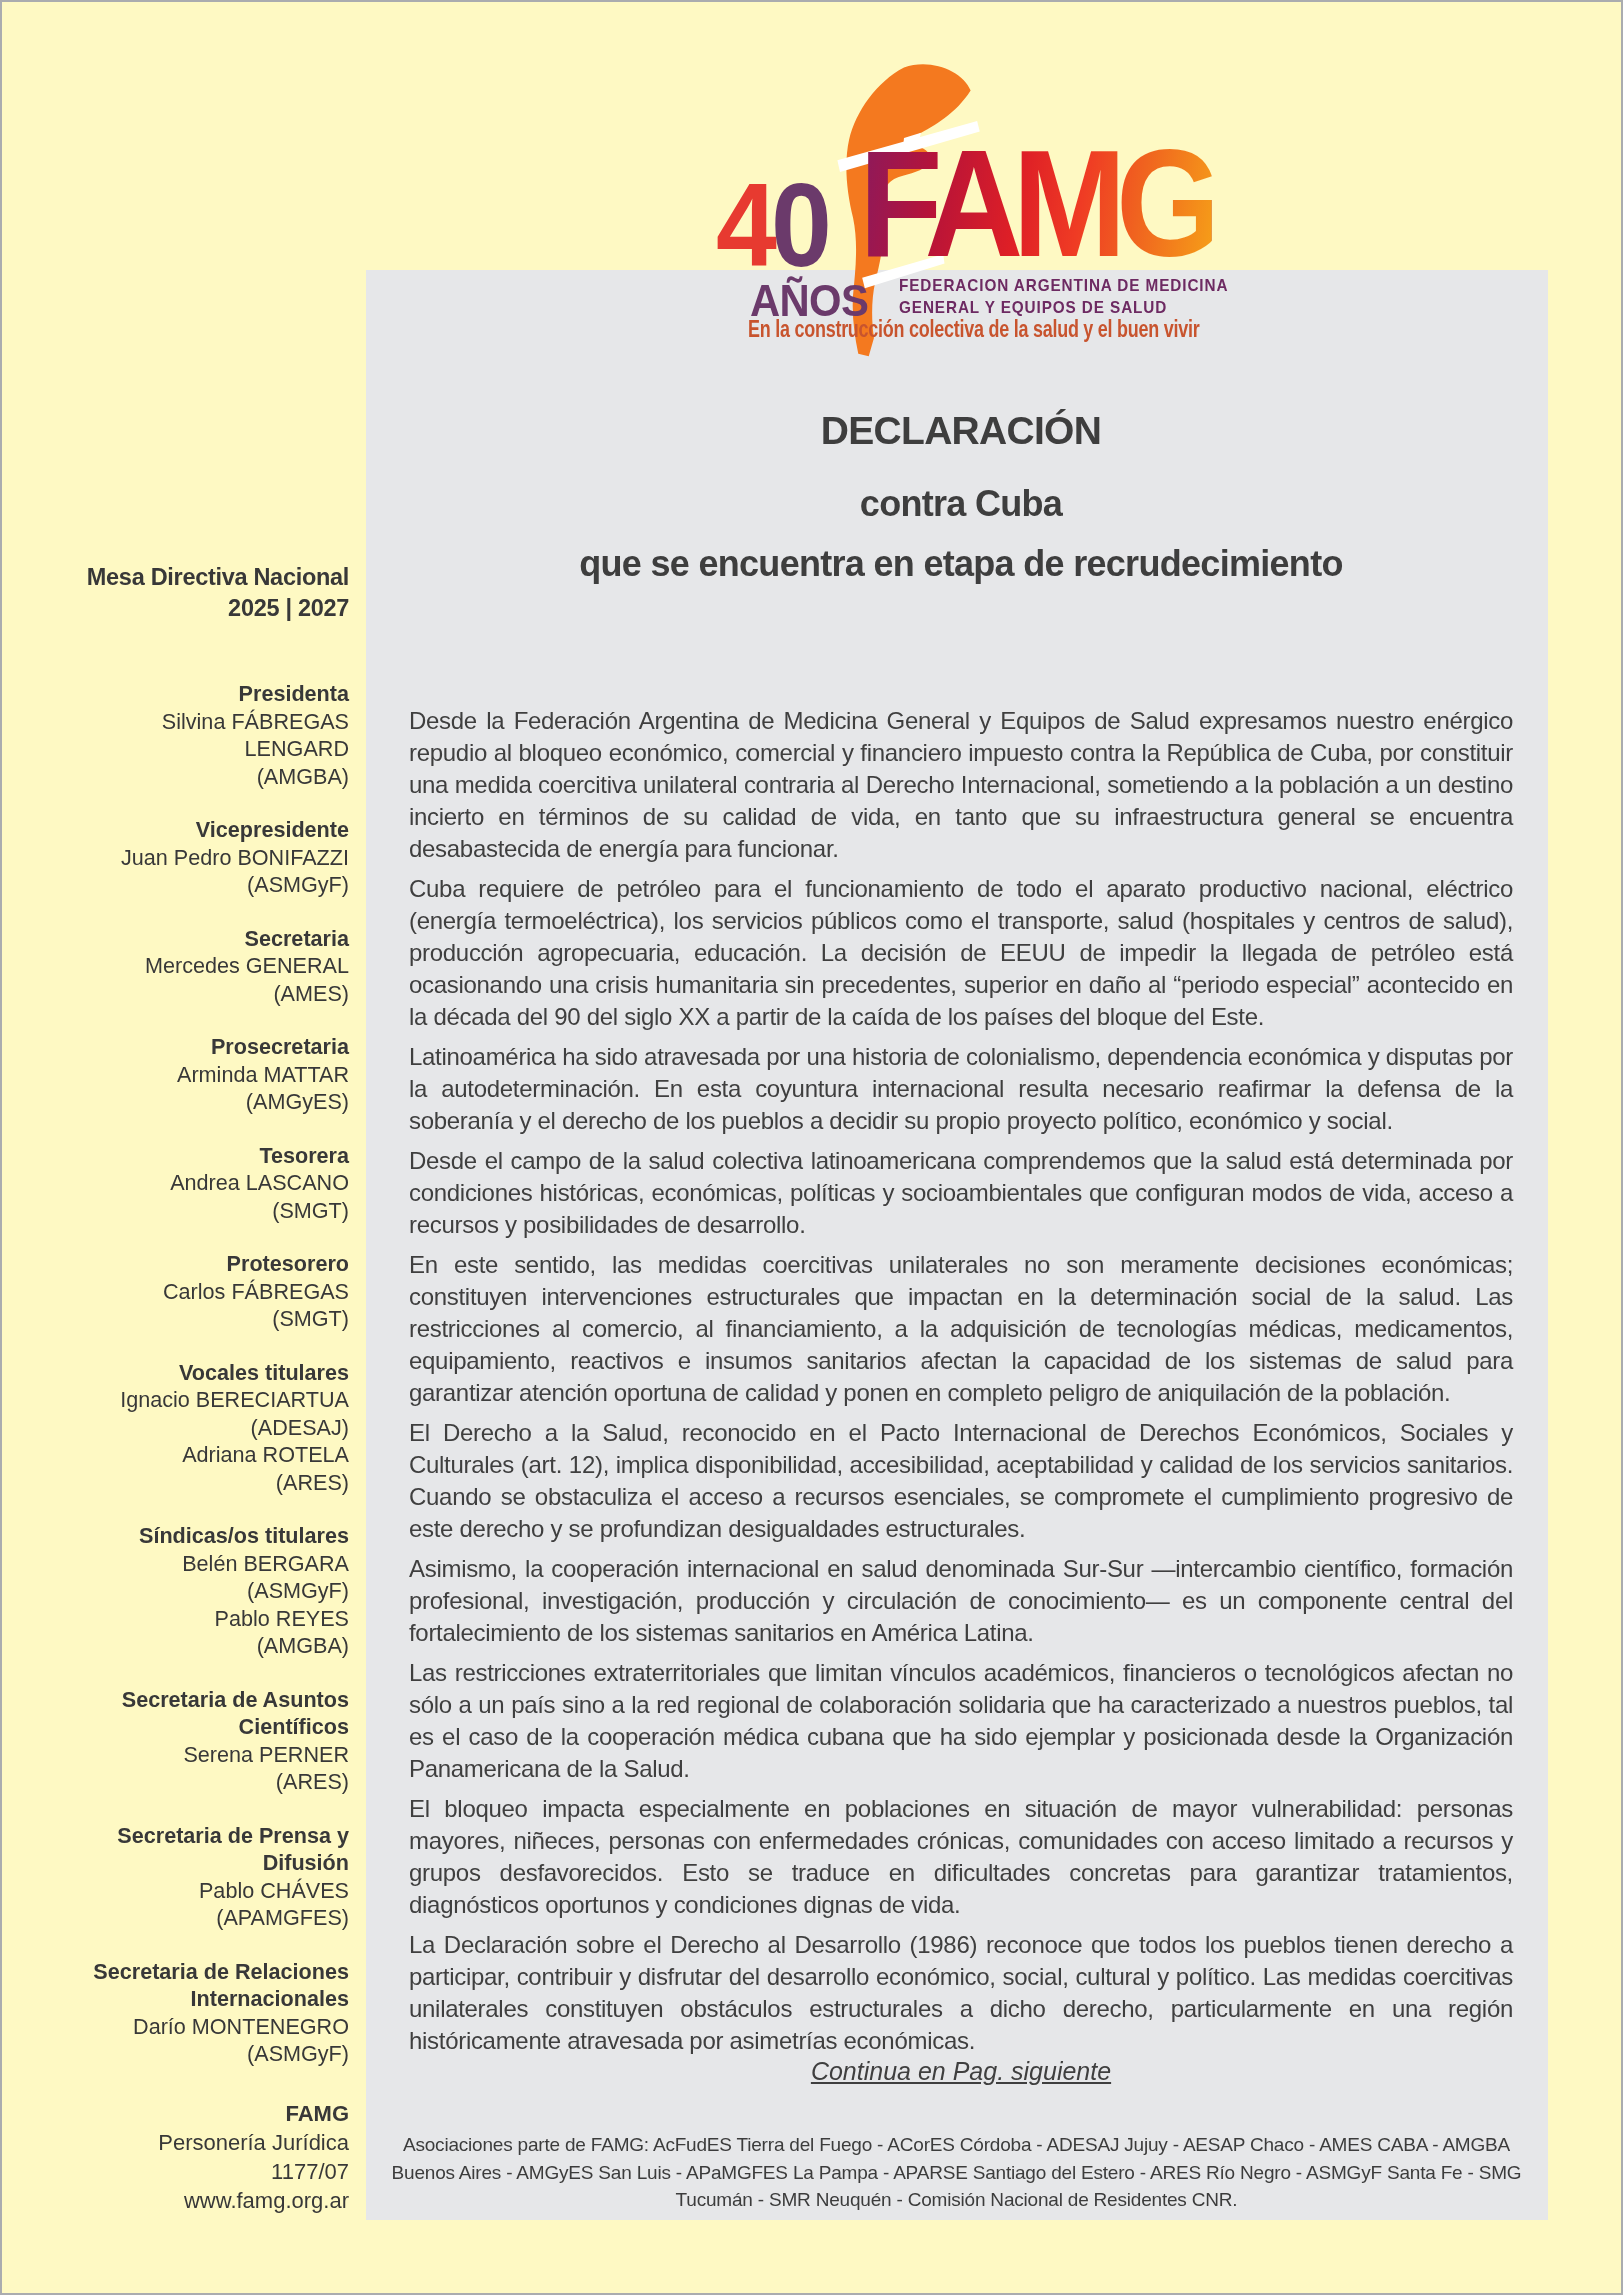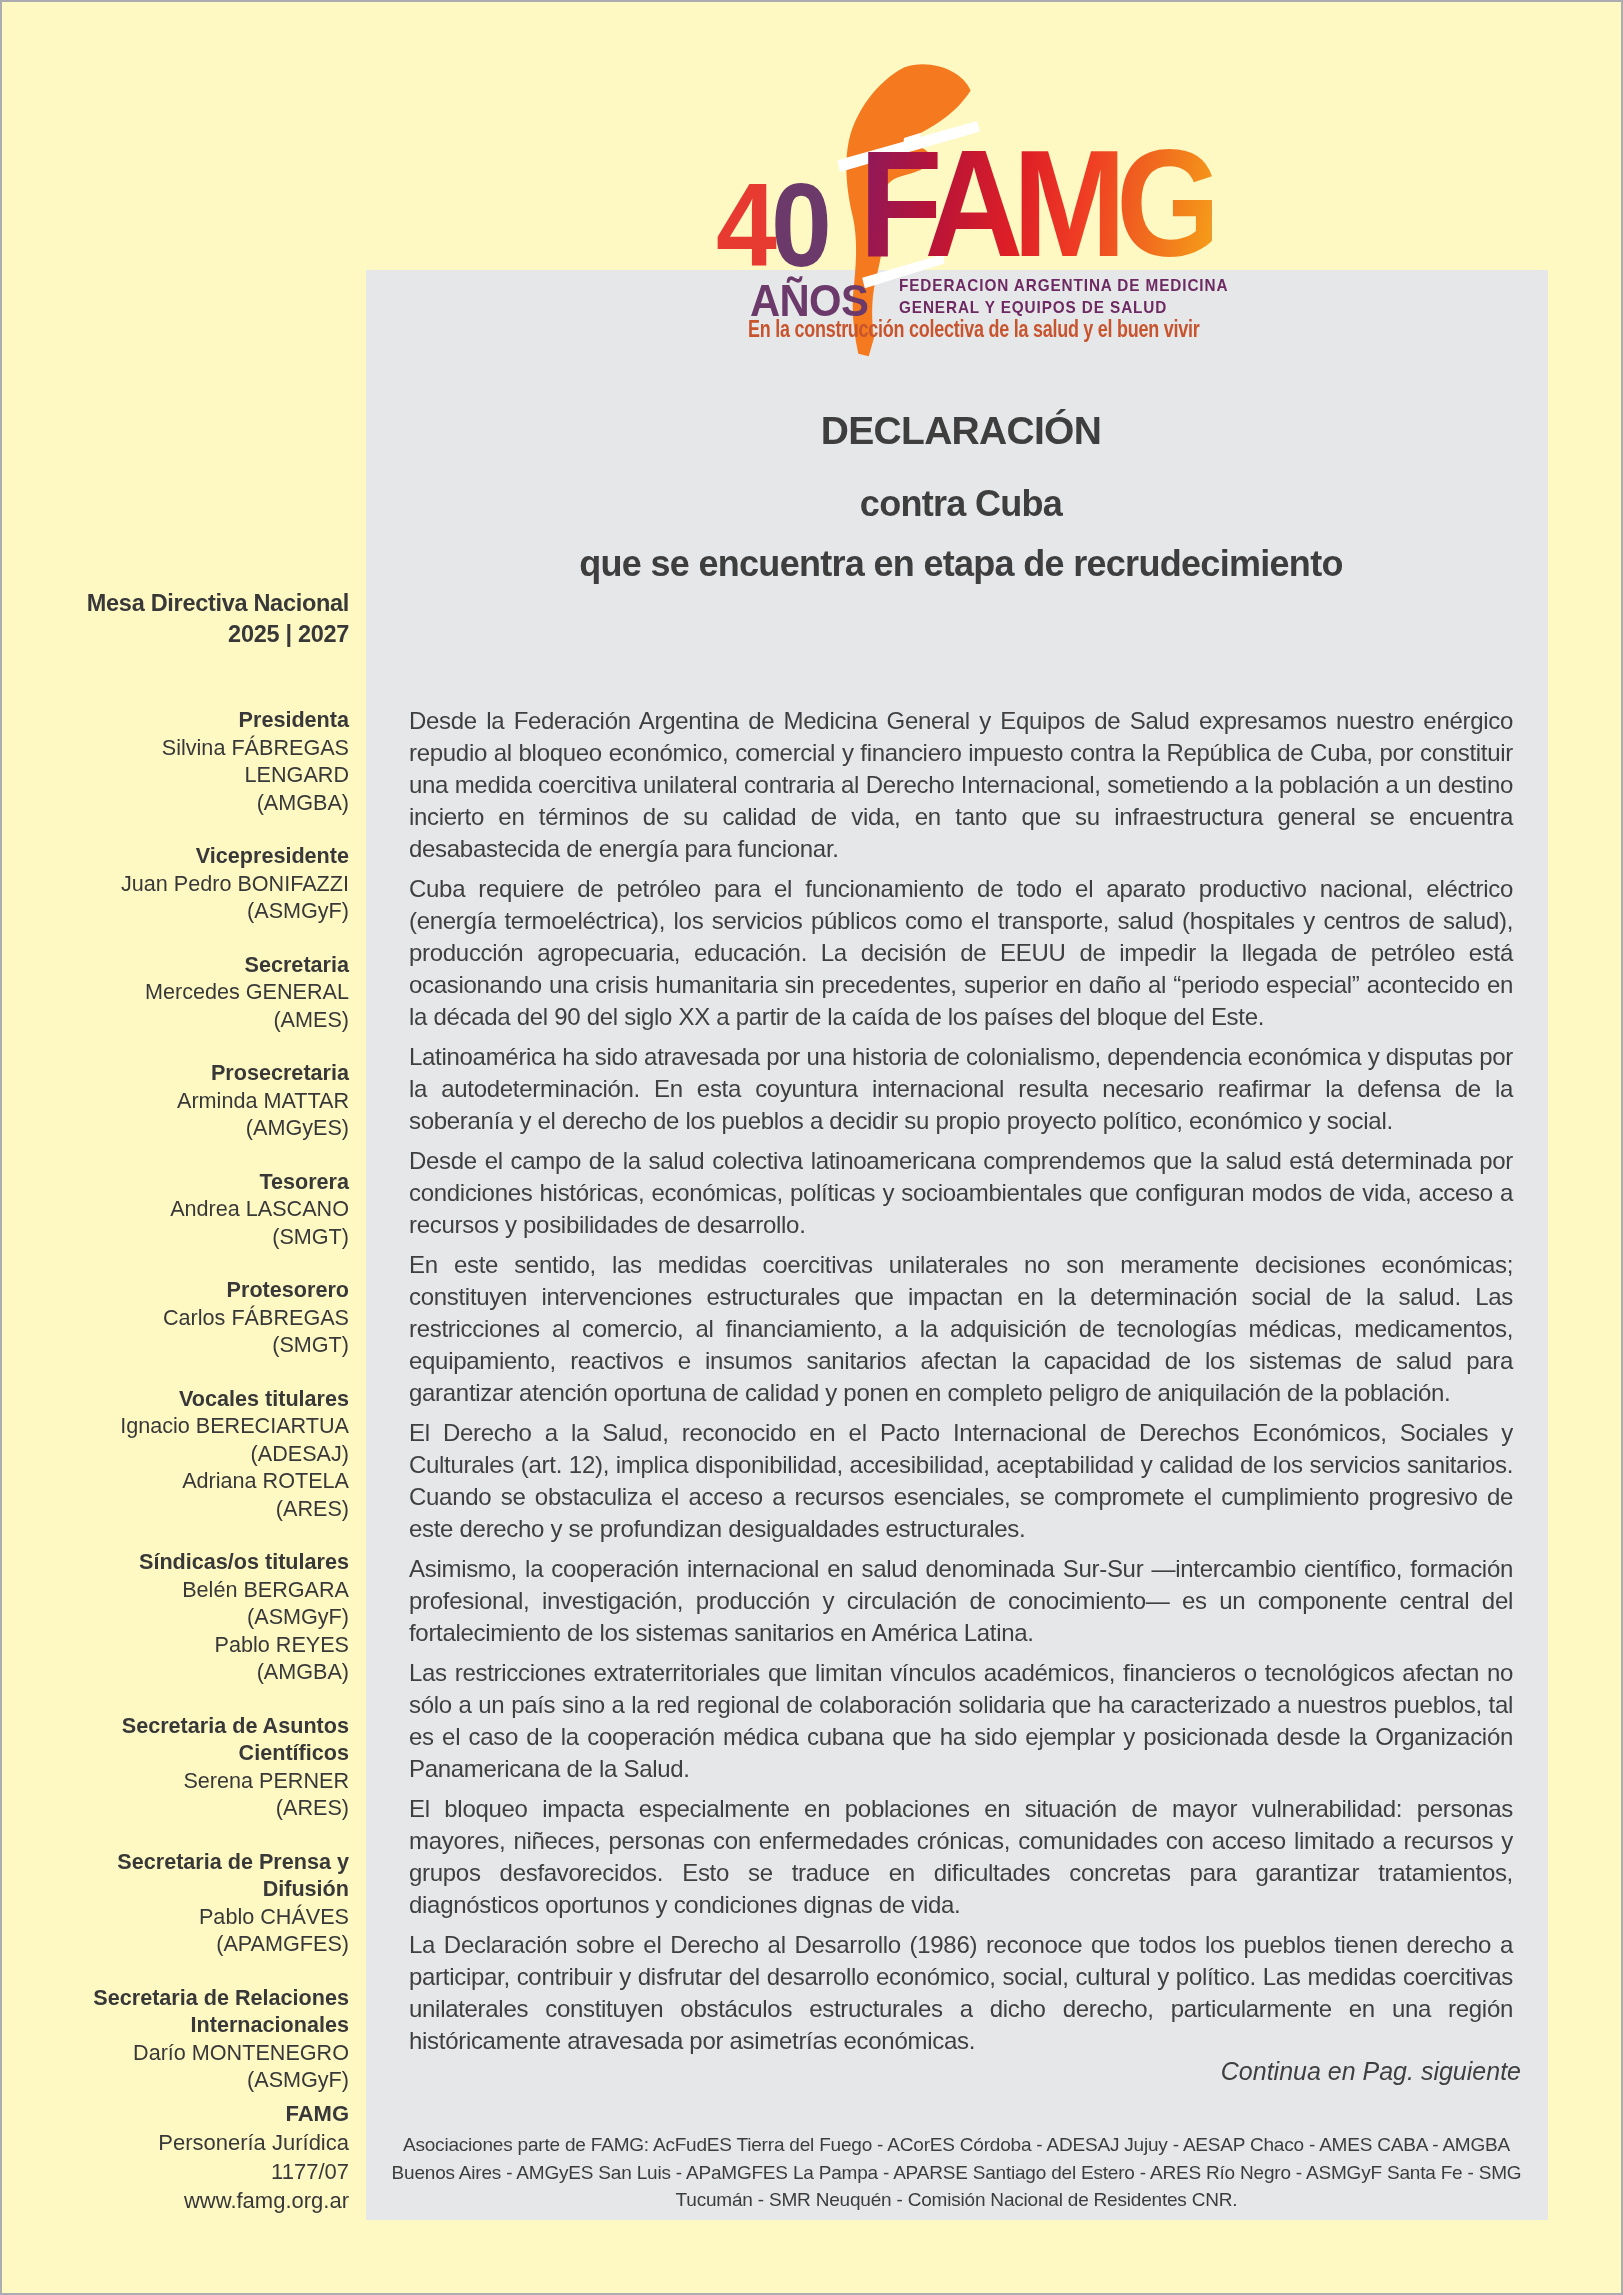--- a/index.html
+++ b/index.html
@@ -52,33 +52,33 @@
   }
 
   
   .body-text{
     position:absolute;left:399px;top:695px;width:1120px;height:1359px;z-index:2;overflow:hidden;
     font-size:24px;line-height:32px;letter-spacing:-0.3px;text-align:justify;color:#3f3f3f;
   }
   .body-text p{margin:8px;}
   .continua{
     position:absolute;left:399px;top:2055px;width:1120px;z-index:2;
-    text-align:right;font-style:italic;font-size:25px;color:#3f3f3f;
+    text-align:center;font-style:italic;font-size:25px;color:#3f3f3f;text-decoration:underline;
   }
 
   
   .assoc-footer{
     position:absolute;left:370px;top:2129px;width:1169px;z-index:2;
     font-size:19px;line-height:27.5px;letter-spacing:-0.2px;color:#3c3c3c;text-align:center;
   }
 
   
   .sidebar{
     position:absolute;left:46px;top:560px;width:301px;z-index:2;
-    text-align:right;color:#383838;font-size:21.6px;line-height:27.5px;margin-top:26px;
+    text-align:right;color:#383838;font-size:21.6px;line-height:27.5px;
   }
   .sb-heading{font-size:23.5px;font-weight:bold;line-height:31px;margin-bottom:56px;letter-spacing:-0.3px;}
   .sb-group{margin-bottom:26px;}
   .sb-role{font-weight:bold;}
   .sidebar-org{
     position:absolute;left:46px;top:2097px;width:301px;z-index:2;
     text-align:right;color:#383838;font-size:22px;line-height:29px;
   }
   .sidebar-org .org-name{font-weight:bold;}
   .sidebar-org .org-link{color:#383838;text-decoration:none;}

